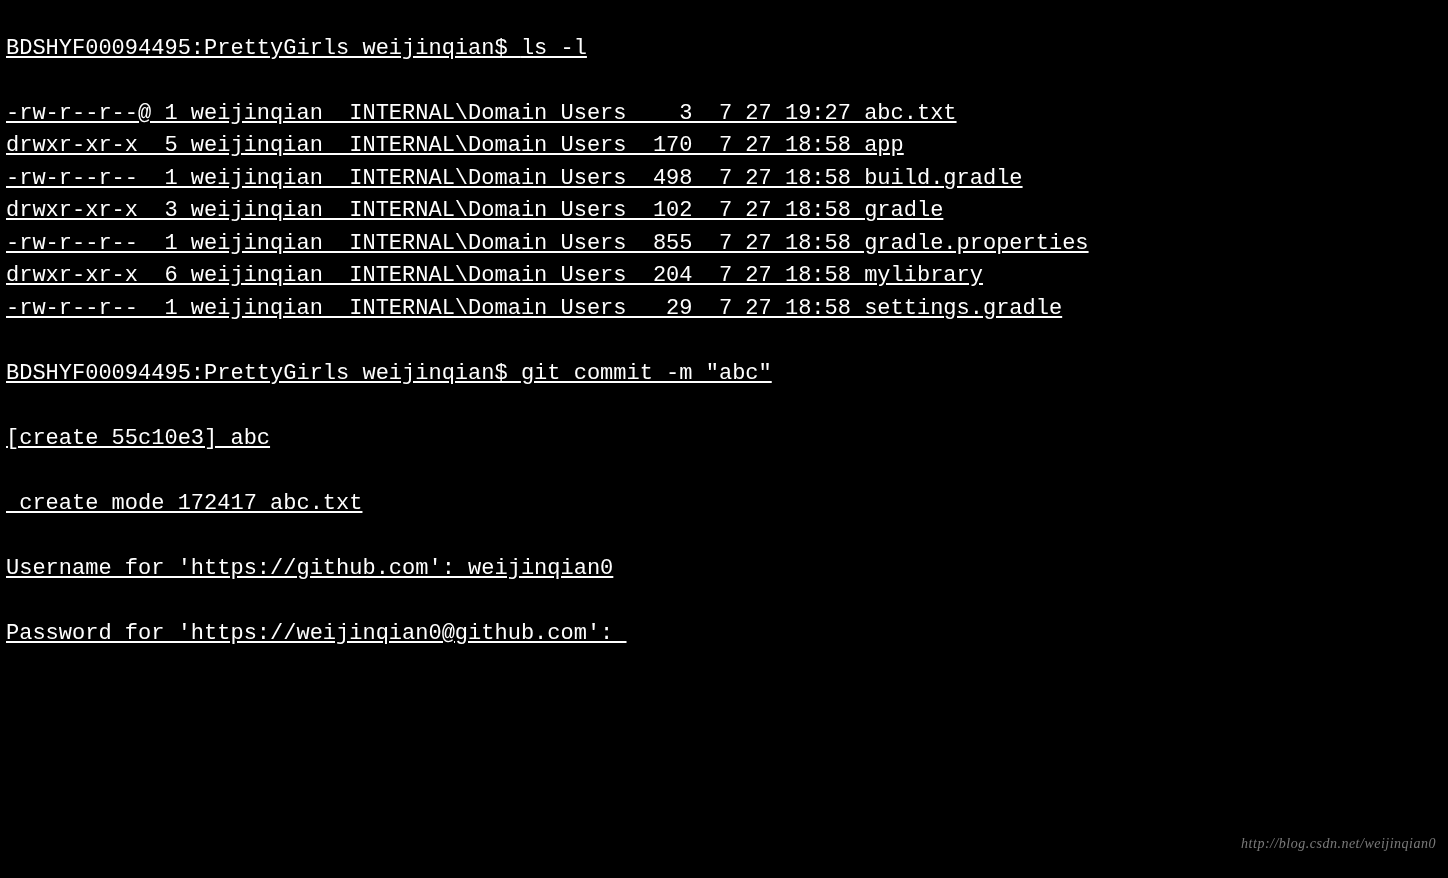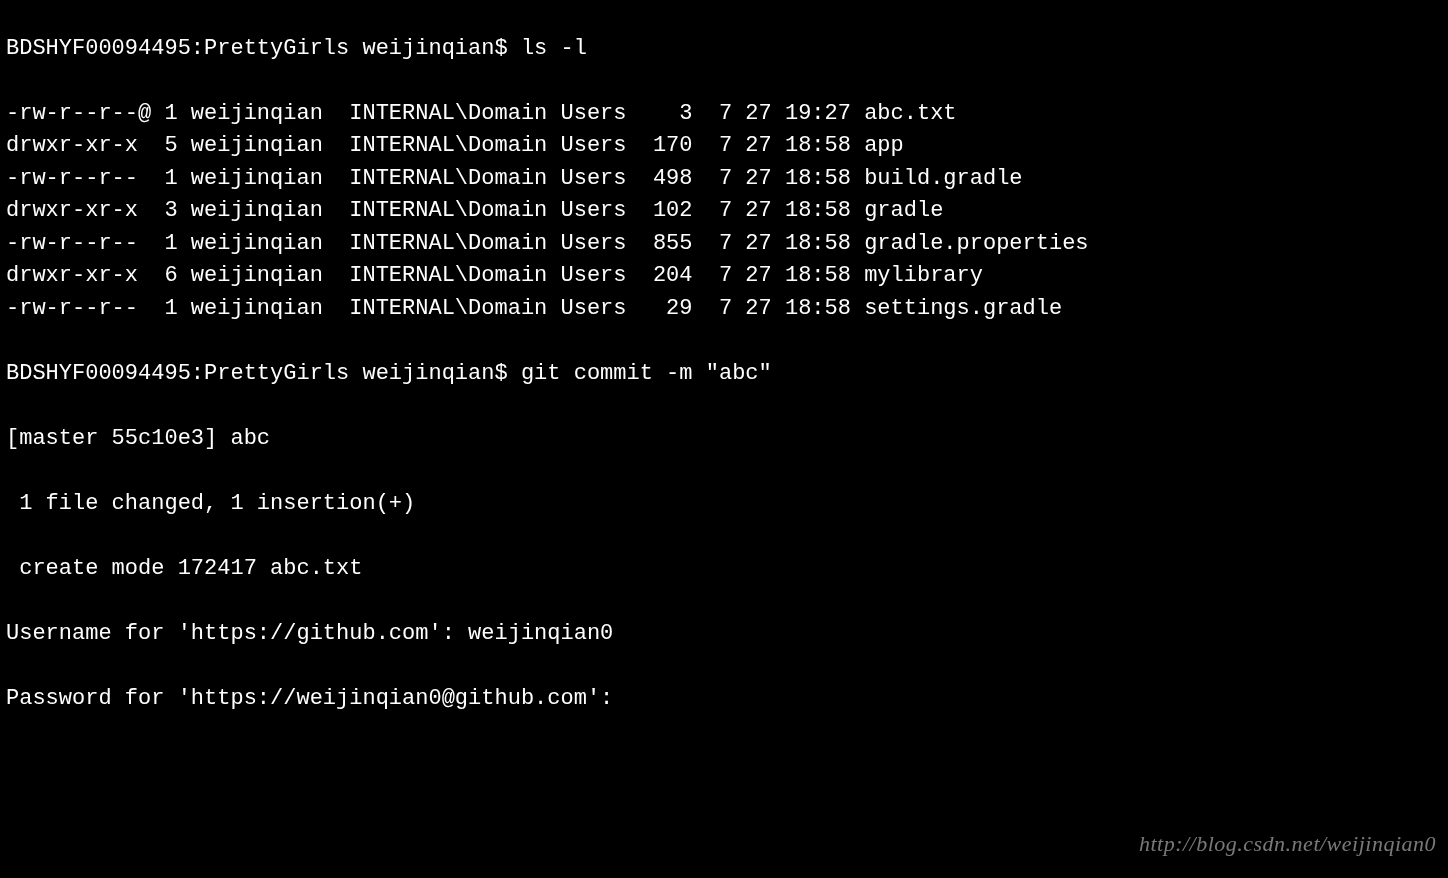--- a/index.html
+++ b/index.html
@@ -12,41 +12,40 @@
     line-height: 32.5px;
     width: 1448px;
     height: 878px;
     overflow: hidden;
     position: relative;
   }
   .terminal {
     white-space: pre;
     padding: 0 6px 0 6px;
   }
-  .line { display: block; }
+  .line { display: block; text-decoration: underline; }
   .watermark {
     position: absolute;
     right: 12px;
     bottom: 18px;
     font-family: Georgia, "Nimbus Roman", serif;
     font-style: italic;
-    font-size: 22px;
+    font-size: 14px;
     color: rgba(220,220,220,0.55);
     letter-spacing: 0.5px;
   }
 </style>
 </head>
 <body>
 
 <div class="terminal">
 <span class="line"><span>BDSHYF00094495:PrettyGirls weijinqian$ </span><span>ls -l</span></span>
 <div id="ls-rows"><span class="line">-rw-r--r--@ 1 weijinqian  INTERNAL\Domain Users    3  7 27 19:27 abc.txt</span><span class="line">drwxr-xr-x  5 weijinqian  INTERNAL\Domain Users  170  7 27 18:58 app</span><span class="line">-rw-r--r--  1 weijinqian  INTERNAL\Domain Users  498  7 27 18:58 build.gradle</span><span class="line">drwxr-xr-x  3 weijinqian  INTERNAL\Domain Users  102  7 27 18:58 gradle</span><span class="line">-rw-r--r--  1 weijinqian  INTERNAL\Domain Users  855  7 27 18:58 gradle.properties</span><span class="line">drwxr-xr-x  6 weijinqian  INTERNAL\Domain Users  204  7 27 18:58 mylibrary</span><span class="line">-rw-r--r--  1 weijinqian  INTERNAL\Domain Users   29  7 27 18:58 settings.gradle</span></div>
 <span class="line"><span>BDSHYF00094495:PrettyGirls weijinqian$ </span><span>git commit -m "abc"</span></span>
-<span class="line">[master 55c10e3] abc</span>
-<span class="line"> 1 file changed, 1 insertion(+)</span>
+<span class="line">[create 55c10e3] abc</span>
 <span class="line"> create mode 172417 abc.txt</span>
 <span class="line">Username for 'https://github.com': weijinqian0</span>
 <span class="line">Password for 'https://weijinqian0@github.com': </span>
 
 
 
 
 
 
 

